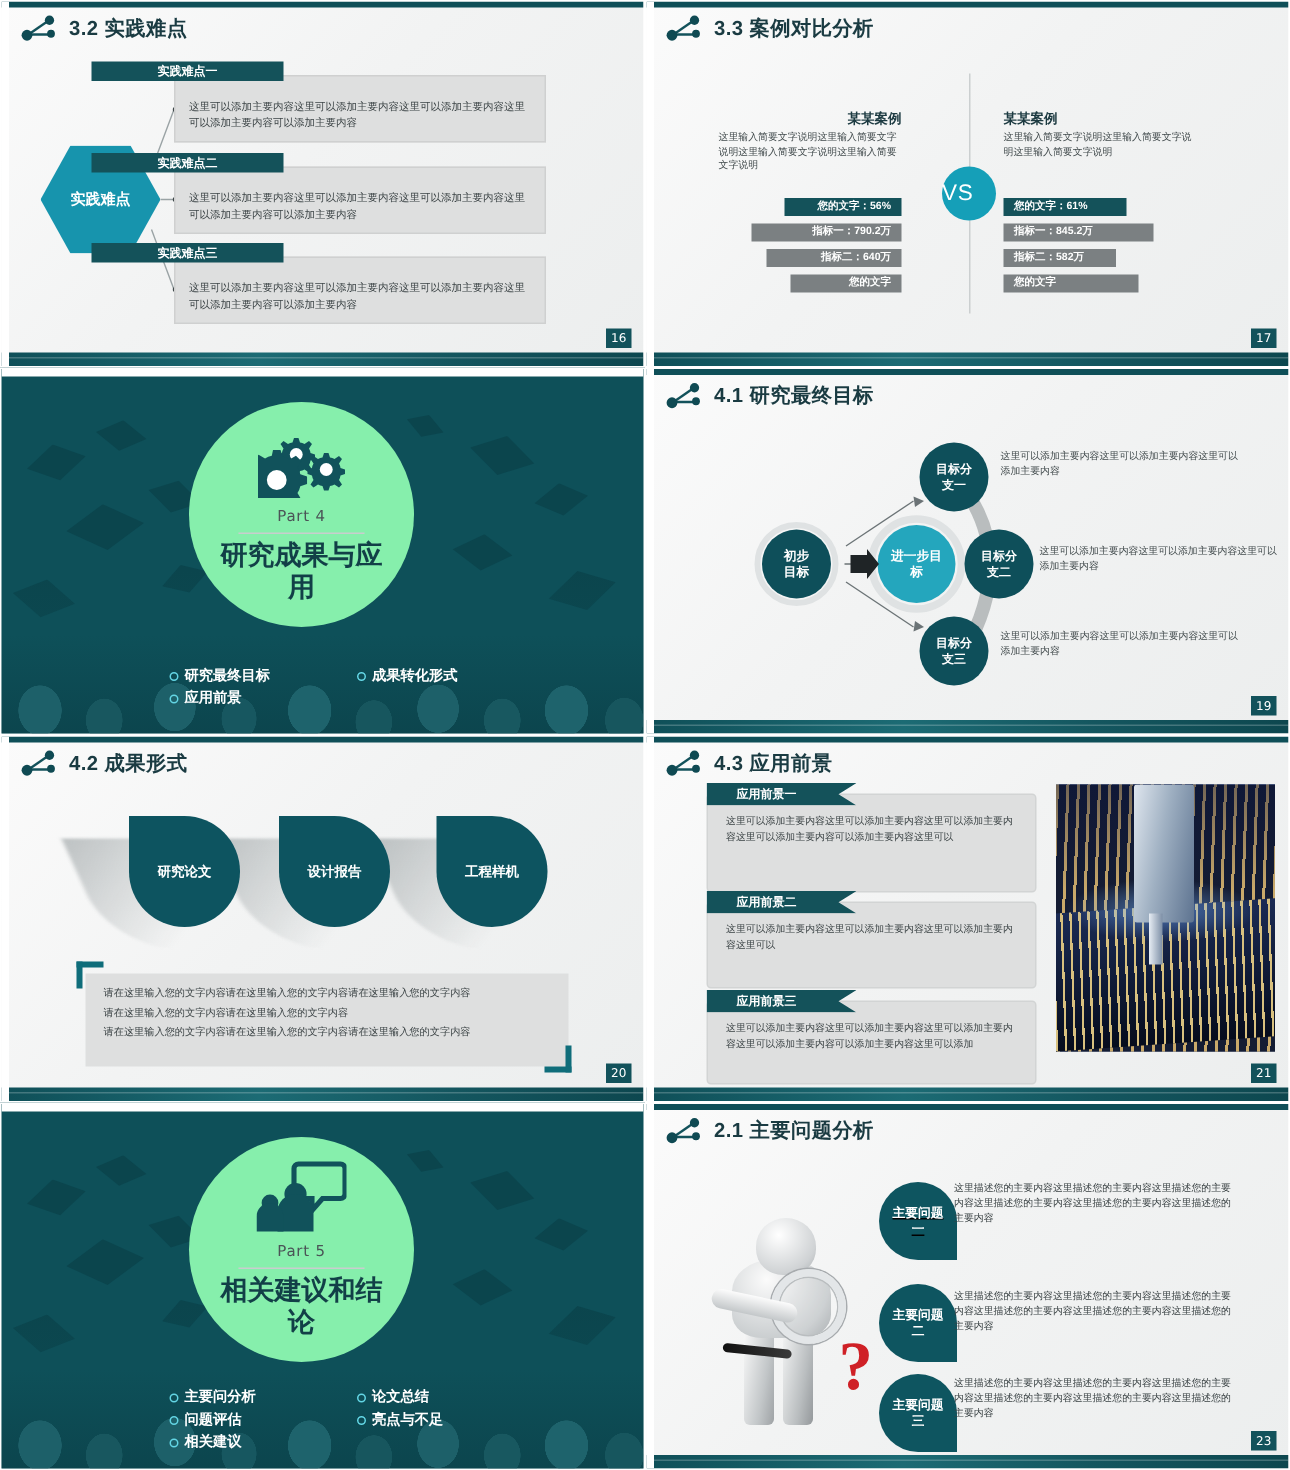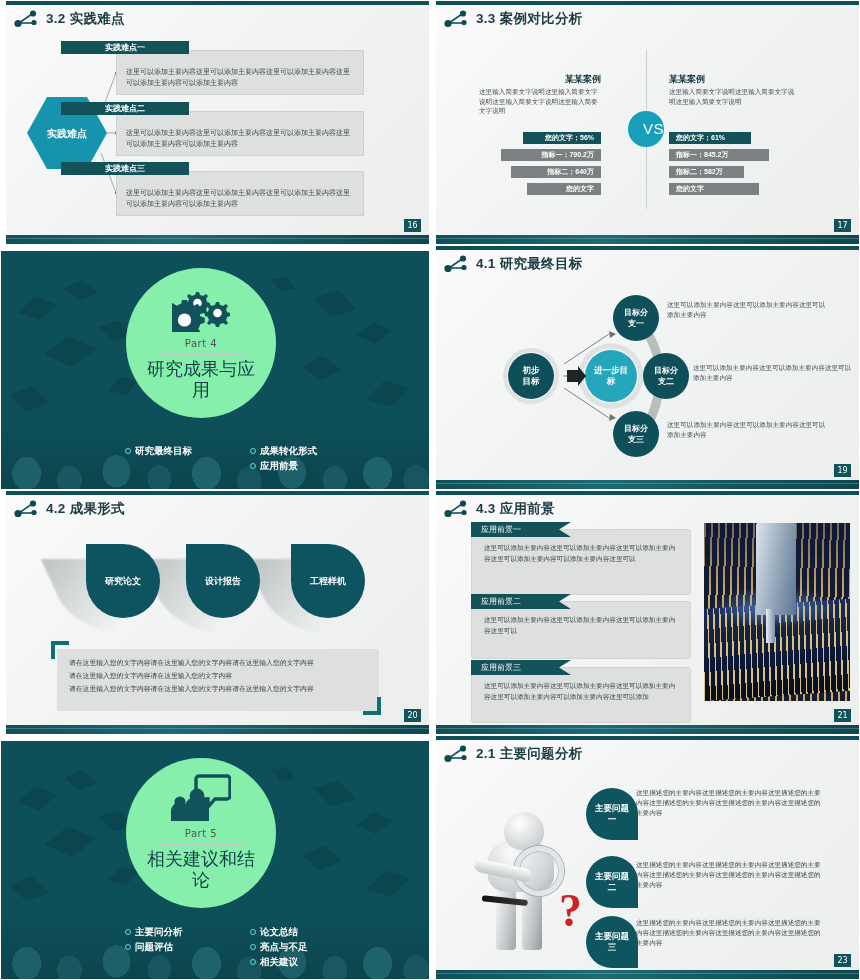--- a/index.html
+++ b/index.html
@@ -40,21 +40,21 @@
   .rowbox{ position:absolute; left:115px; width:248px; background:#dedfdf;
     border:1px solid #cfd0d0; }
   .rowbar{ position:absolute; left:60px; width:128px; height:13px; background:#14525a;
     color:#fff; font-size:8px; font-weight:bold; line-height:13px; text-align:center;
     z-index:3; }
   .rowtxt{ font-size:7px; color:#3c4446; line-height:10.5px; padding:16px 9px 7px 9px; }
 
   
   .vdiv{ position:absolute; left:215px; top:48px; width:1px; height:160px; background:#cbcfd0;}
   .vs{ position:absolute; left:197px; top:110px; width:36px; height:36px; border-radius:50%;
-    background:#159fb8; color:#fff; font-size:15px; line-height:36px; text-align:right;
+    background:#159fb8; color:#fff; font-size:15px; line-height:36px; text-align:left;
     font-weight:normal; letter-spacing:.5px; z-index:4;}
   .caseTitle{ position:absolute; font-size:9px; font-weight:bold; color:#1c3a41; }
   .caseBody{ position:absolute; font-size:6.6px; color:#414a4c; line-height:9.5px;}
   .bar{ position:absolute; height:12px; font-size:7px; line-height:12px; color:#fff;
     font-weight:bold; }
   .bar.dark{ background:#14525a;}
   .bar.gray{ background:#7b8082;}
   .bar.r{ text-align:right; padding-right:7px;}
   .bar.l{ text-align:left; padding-left:7px;}
 
@@ -78,24 +78,24 @@
       radial-gradient(ellipse 26px 30px at 88% 86%, #1e636c 55%, transparent 56%),
       radial-gradient(ellipse 23px 27px at 97% 92%, #17565e 55%, transparent 56%),
       linear-gradient(180deg, rgba(14,80,89,0) 0%, rgba(14,80,89,.25) 40%, rgba(10,60,68,.55) 100%);
   }
   .circle{ position:absolute; left:125px; top:22px; width:150px; height:150px;
     border-radius:50%; background:#86efac; z-index:5;
     display:flex; flex-direction:column; align-items:center; }
   .partlbl{ font-size:10px; color:#4b5457; margin-top:2px; letter-spacing:.5px;
     font-family:"DejaVu Sans",sans-serif;}
   .partrule{ width:84px; height:1px; background:#c9cdce; margin:5px 0 4px; }
-  .parttitle{ font-size:18px; font-weight:normal; color:#123f47; line-height:21px;
+  .parttitle{ font-size:18px; font-weight:bold; color:#123f47; line-height:21px;
     text-align:center; width:120px;}
-  .bullets{ position:absolute; left:124px; bottom:16px; width:250px; z-index:6;
-    display:flex; flex-wrap:wrap;justify-content:flex-end; }
+  .bullets{ position:absolute; left:112px; bottom:16px; width:250px; z-index:6;
+    display:flex; flex-wrap:wrap; }
   .bul{ width:50%; font-size:9.5px; font-weight:bold; color:#ffffff; line-height:15px;
     display:flex; align-items:center; gap:4px;}
   .bdot{ width:6px;height:6px;border-radius:50%;border:1.5px solid #63d5e4;flex:none;}
 
   
   .drop{ position:absolute; width:74px; height:74px; background:#0d5460;
     border-radius:0 50% 50% 50%; display:flex; align-items:center; justify-content:center;
     z-index:3; }
   .drop span{ color:#fff; font-size:9px; font-weight:bold;}
   .dshadow{ position:absolute; width:74px; height:74px; z-index:2;
@@ -104,21 +104,21 @@
   .noteBox{ position:absolute; left:56px; top:158px; width:322px; height:62px;
     background:#dedfdf; }
   .noteBox p{ font-size:6.8px; color:#3a4244; line-height:12.8px; padding-left:12px;}
   .corner{ position:absolute; width:18px; height:18px; border:4px solid #0f6d7a; }
   .corner.tl{ left:50px; top:150px; border-right:0; border-bottom:0;}
   .corner.br{ left:362px; top:206px; border-left:0; border-top:0;}
 
   
   .ribbon{ position:absolute; height:15px; width:100px; background:#14525a;
     clip-path:polygon(0 0,100% 0,88% 50%,100% 100%,0 100%);
-    color:#fff; font-size:8px; font-weight:normal; line-height:15px; padding-left:10px;
+    color:#fff; font-size:8px; font-weight:bold; line-height:15px; padding-left:20px;
     z-index:4;}
   .panel{ position:absolute; left:40px; width:220px; background:#dedfdf;
     border:1px solid #d2d4d4; border-radius:3px; }
   .panel p{ font-size:6.6px; color:#3a4244; line-height:10.5px; padding:13px 10px 8px 12px;}
   .photo{ position:absolute; left:273px; top:32px; width:146px; height:178px;
     background:
       linear-gradient(180deg, rgba(10,20,60,.45), rgba(10,20,60,0) 40%),
       repeating-linear-gradient(92deg, #c9a96a 0 2px, #141c33 2px 7px),
       linear-gradient(160deg,#1b3f8c 0%,#2b5fc4 28%,#16306b 55%,#0a1530 100%);
     overflow:hidden; }
@@ -517,21 +517,21 @@
     <div class="man">
       <div class="leg1"></div>
         <div class="leg2"></div>
       <div class="body"></div>
         <div class="head"></div>
       <div class="loupe"></div>
       <div class="arm"></div>
     </div>
     <div class="qmark">?</div>
 
-    <div class="tdrop" style="left:155px; top:52px;">
+    <div class="tdrop" style="left:155px; top:52px;text-decoration:underline;">
         <span>主要问题一</span>
       </div>
     <div class="qtxt" style="left:205px; top:52px;">这里描述您的主要内容这里描述您的主要内容这里描述您的主要内容这里描述您的主要内容这里描述您的主要内容这里描述您的主要内容</div>
 
     <div class="tdrop" style="left:155px; top:120px;">
         <span>主要问题二</span>
       </div>
     <div class="qtxt" style="left:205px; top:124px;">这里描述您的主要内容这里描述您的主要内容这里描述您的主要内容这里描述您的主要内容这里描述您的主要内容这里描述您的主要内容</div>
 
     <div class="tdrop" style="left:155px; top:180px;">

